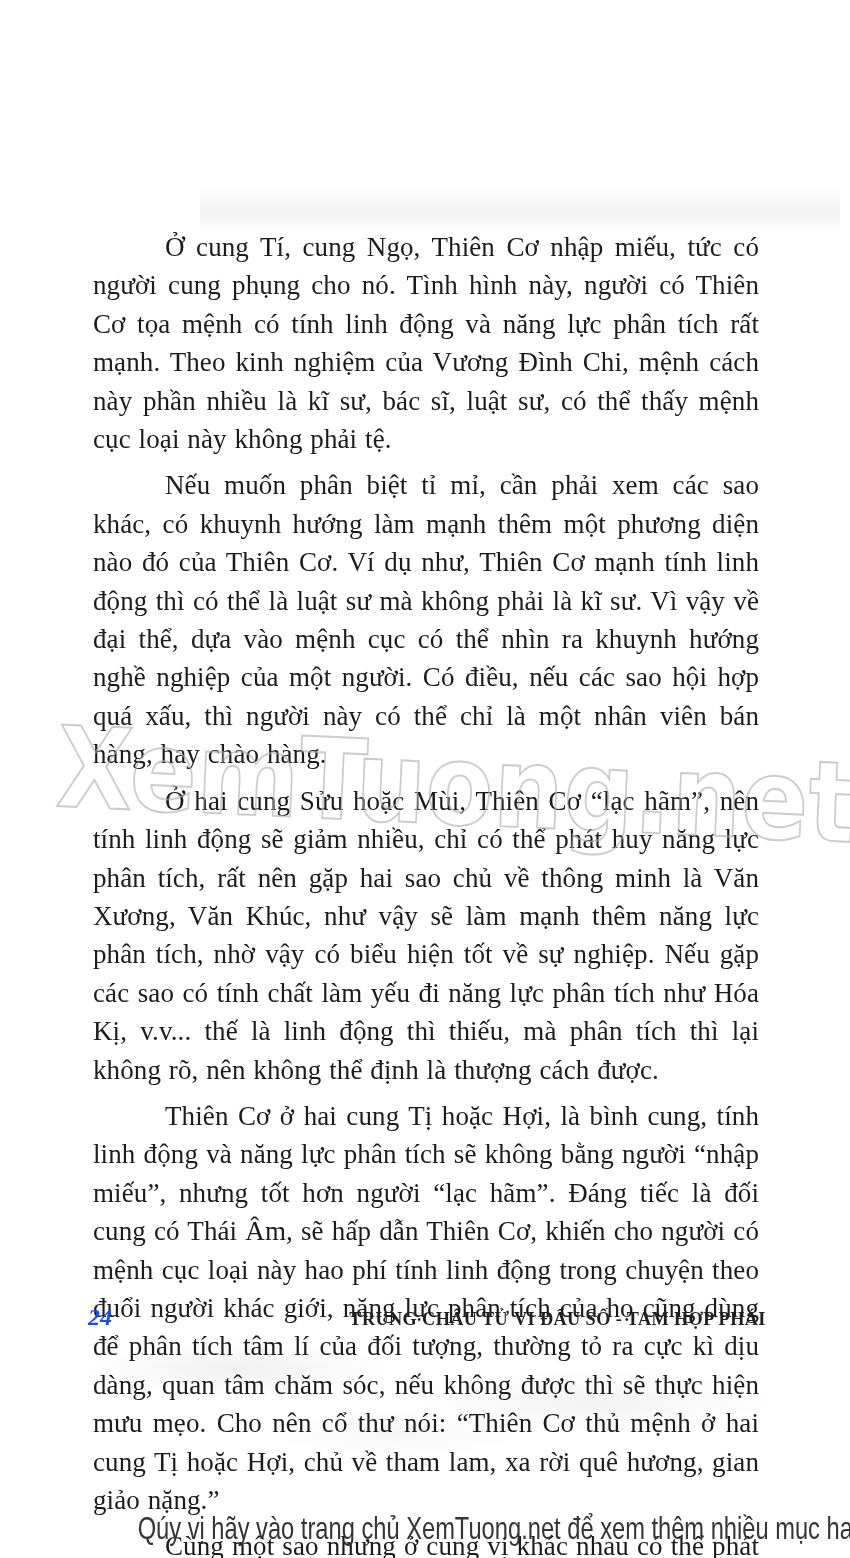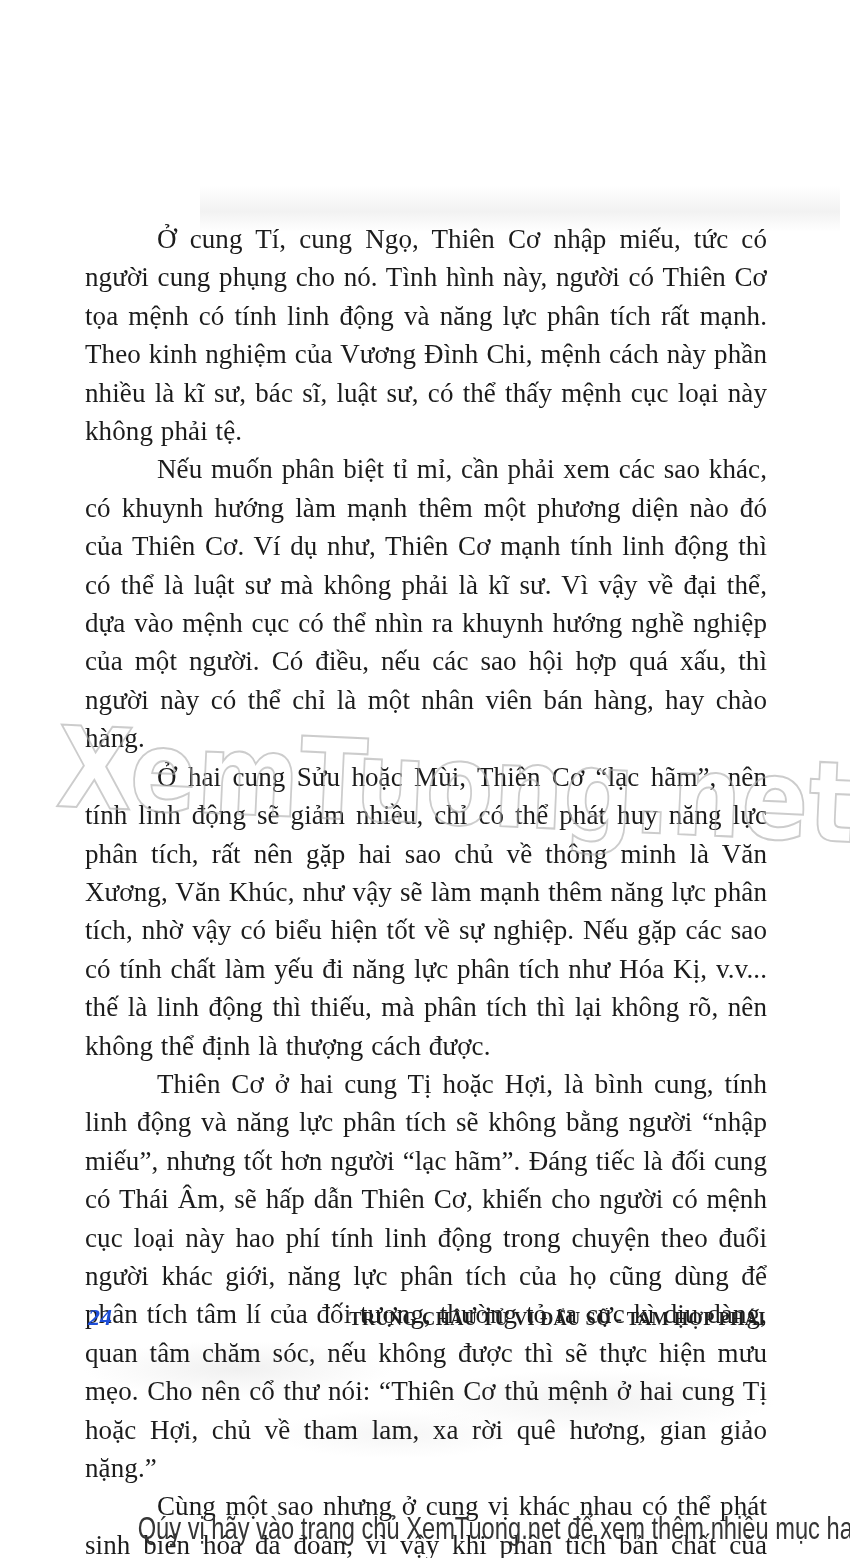--- a/index.html
+++ b/index.html
@@ -26,21 +26,21 @@
       radial-gradient(ellipse 180px 35px at 45% 80%, rgba(234,234,234,0.45), rgba(255,255,255,0) 70%);
     pointer-events: none;
   }
 
   .text-block {
     position: absolute;
     left: 85px; top: 220px; width: 682px;
     color: #1c1c1c;
   }
   .text-block p {
-    margin: 0;
+    margin: 8px;
     font-size: 27px;
     line-height: 38.4px;
     text-align: justify;
     text-indent: 72px;
     letter-spacing: 0.1px;
     word-spacing: 1px;
   }
 
   .watermark {
     position: absolute;

